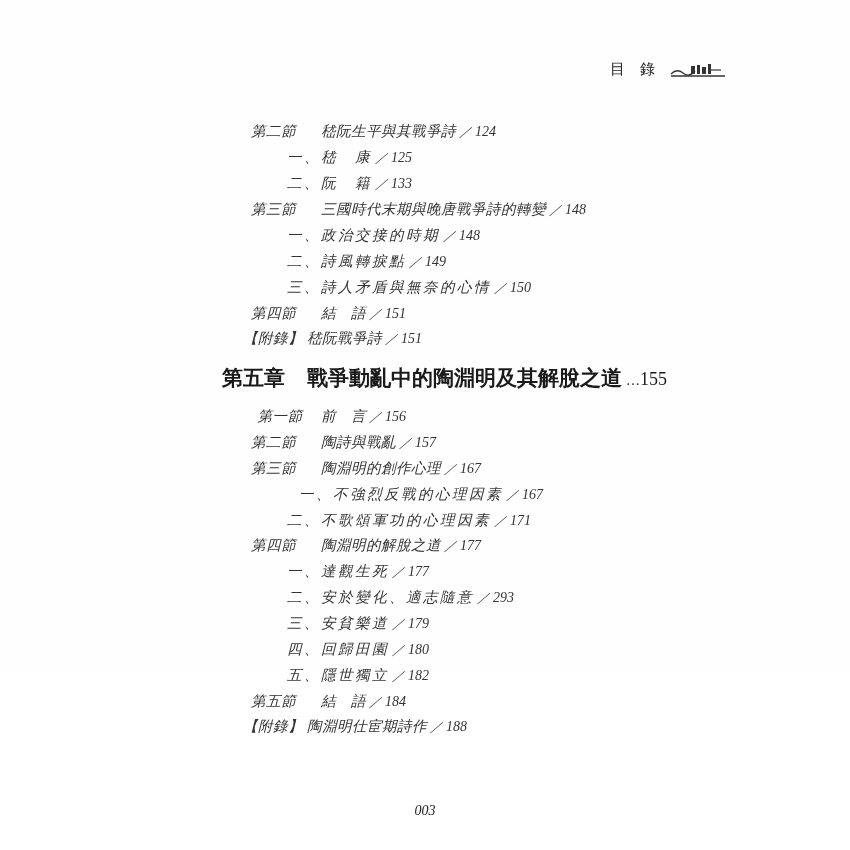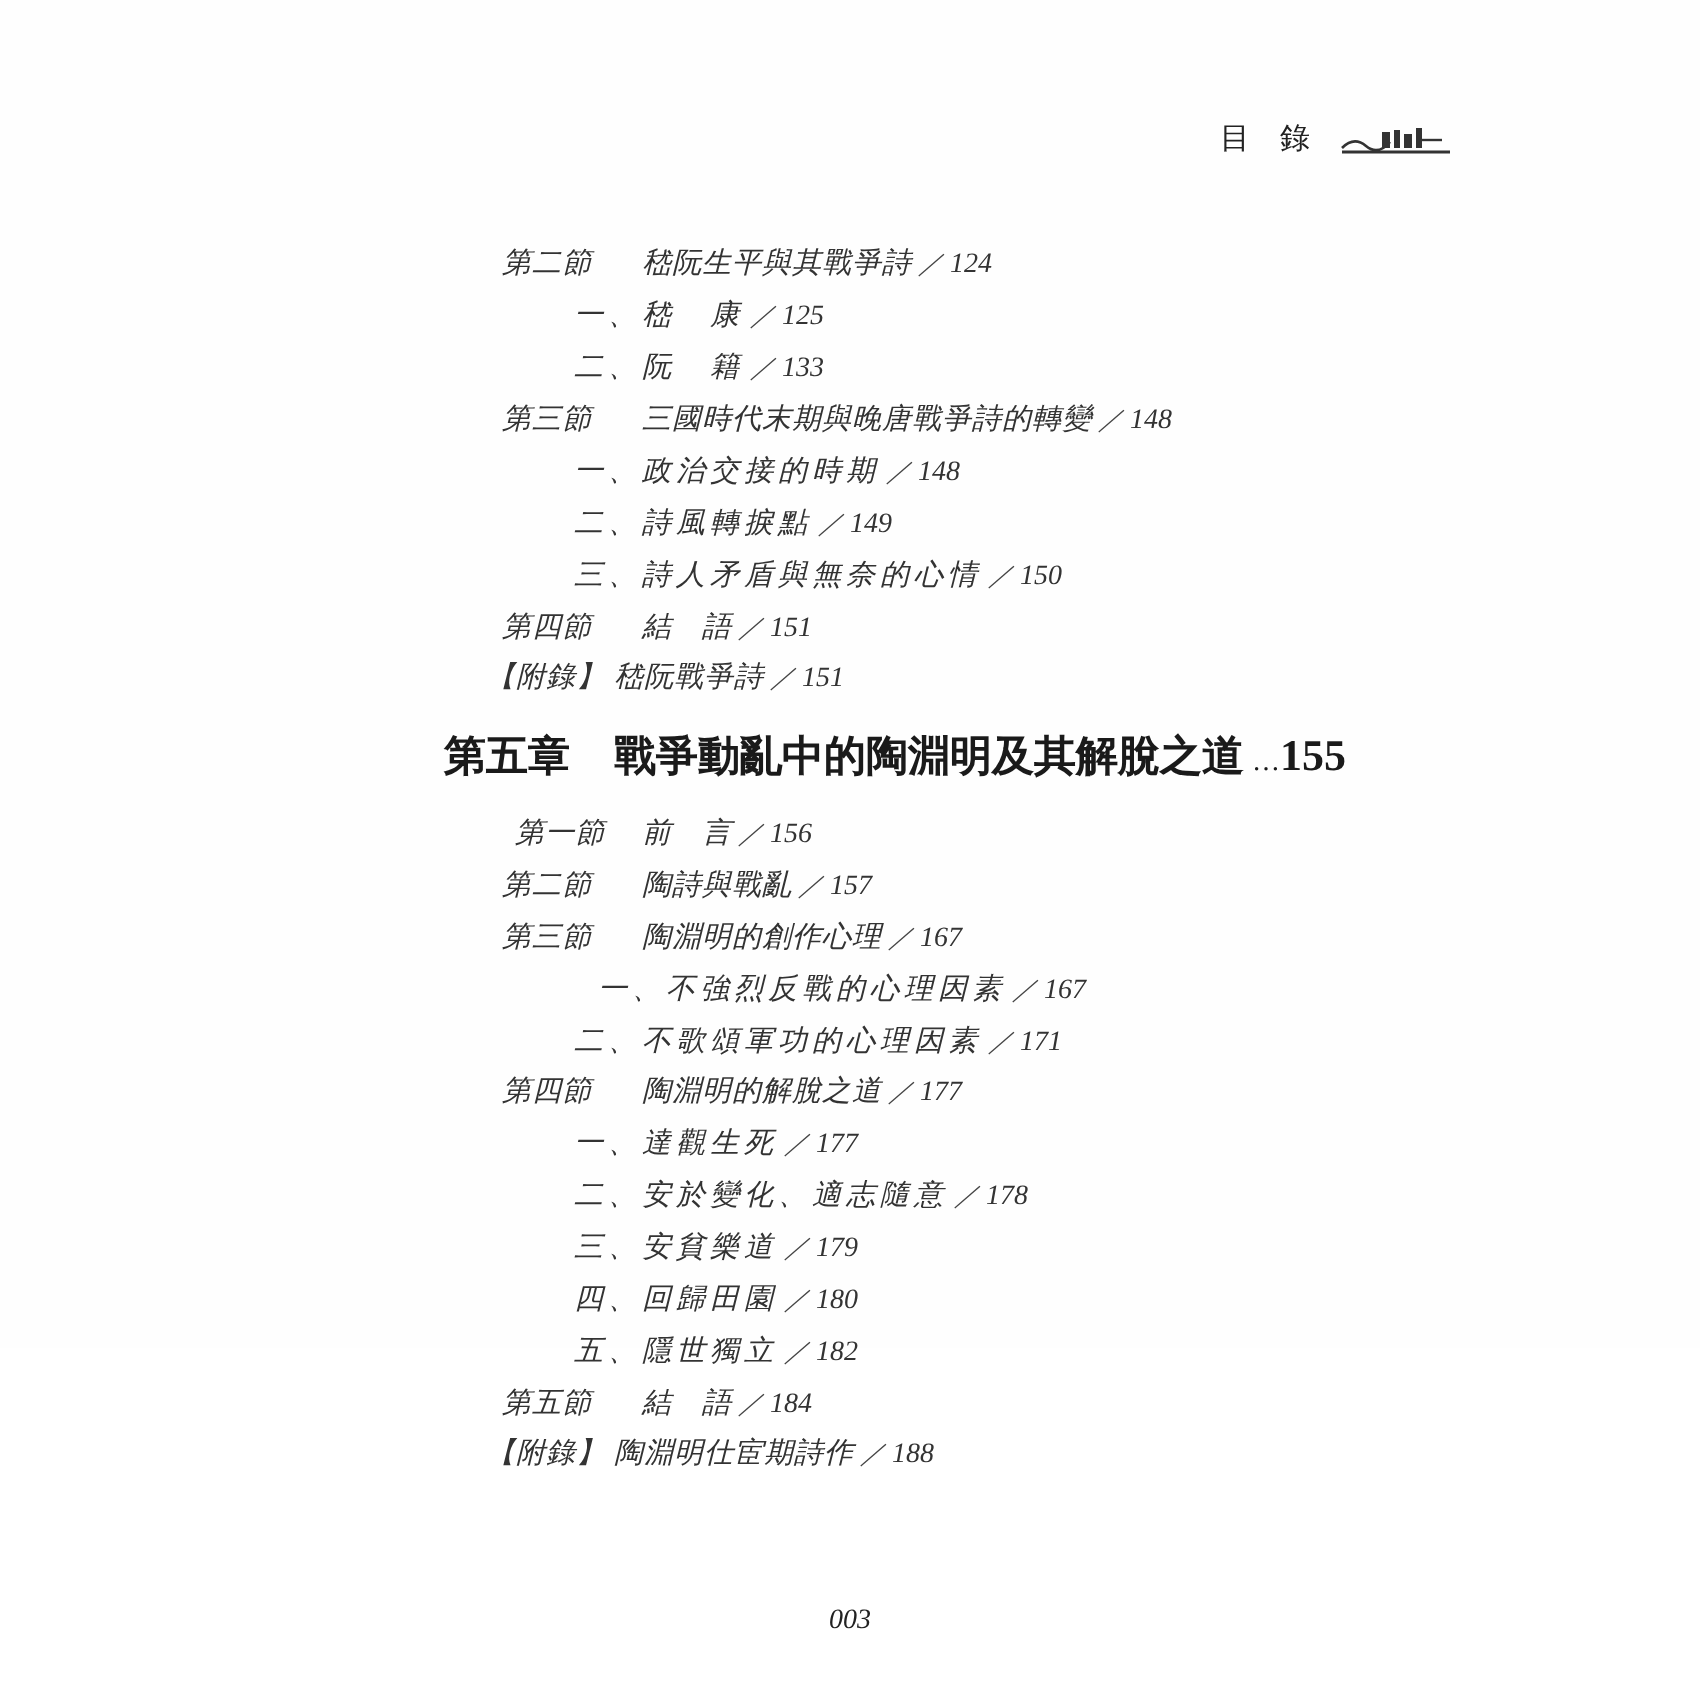--- a/index.html
+++ b/index.html
@@ -72,23 +72,23 @@
       white-space: nowrap;
     }
     .chapter .chap-gap { display: inline-block; width: 22px; }
     .chapter .leader {
       font-weight: normal;
       font-size: 14px;
       margin-left: 4px;
       font-family: "Liberation Serif", serif;
     }
     .chapter .chap-page {
-      font-weight: bold;
+      font-weight: normal;
       font-family: "Liberation Serif", serif;
-      font-size: 22px;
+      font-size: 18px;
     }
     .folio {
       position: absolute;
       top: 803px;
       left: 0;
       width: 850px;
       text-align: center;
       font-family: "Liberation Serif", serif;
       font-style: italic;
       font-size: 14px;
@@ -162,21 +162,21 @@
   <div class="row lvl2" style="top:511px;">
     <span>二、</span><span>不歌頌軍功的心理因素</span><span class="slash">／</span><span class="page-no">171</span>
   </div>
   <div class="row lvl1" style="top:536px;">
     <span class="label">第四節</span><span class="gap"></span><span>陶淵明的解脫之道</span><span class="slash">／</span><span class="page-no">177</span>
   </div>
   <div class="row lvl2" style="top:562px;">
     <span>一、</span><span>達觀生死</span><span class="slash">／</span><span class="page-no">177</span>
   </div>
   <div class="row lvl2" style="top:588px;">
-    <span>二、</span><span>安於變化、適志隨意</span><span class="slash">／</span><span class="page-no">178</span>
+    <span>二、</span><span>安於變化、適志隨意</span><span class="slash">／</span><span class="page-no">293</span>
   </div>
   <div class="row lvl2" style="top:614px;">
     <span>三、</span><span>安貧樂道</span><span class="slash">／</span><span class="page-no">179</span>
   </div>
   <div class="row lvl2" style="top:640px;">
     <span>四、</span><span>回歸田園</span><span class="slash">／</span><span class="page-no">180</span>
   </div>
   <div class="row lvl2" style="top:666px;">
     <span>五、</span><span>隱世獨立</span><span class="slash">／</span><span class="page-no">182</span>
   </div>

